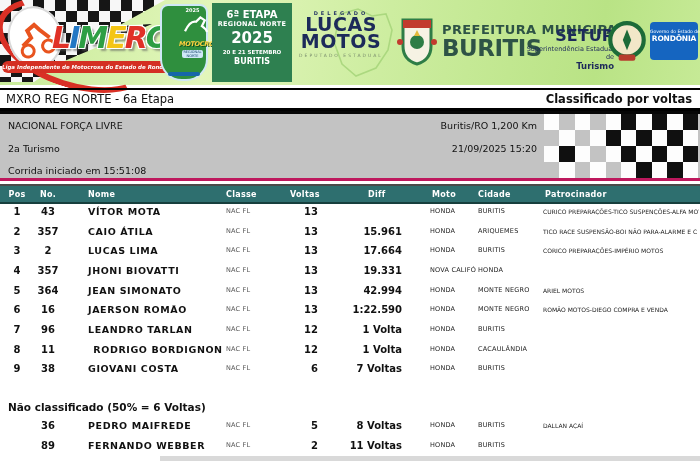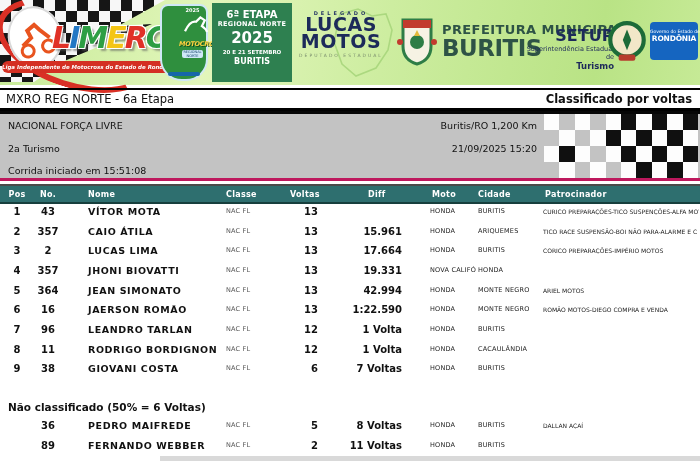--- a/index.html
+++ b/index.html
@@ -309,21 +309,21 @@
         <div class="cell cs cg" style="left: 226px; width: 50px; text-align: left;">NAC FL</div>
         <div class="cell cb" style="left: 264px; width: 54px; text-align: right;">12</div>
         <div class="cell cb" style="left: 320px; width: 82px; text-align: right;">1 Volta</div>
         <div class="cell cs clip" style="left: 430px; width: 46px; text-align: left;">HONDA</div>
         <div class="cell cs" style="left: 478px; width: 64px; text-align: left;">BURITIS</div>
         <div class="cell ct clip" style="left: 543px; width: 156px; text-align: left;"></div>
       </div>
       <div class="row">
         <div class="cell cb" style="left: 6px; width: 22px; text-align: center;">8</div>
         <div class="cell cb" style="left: 30px; width: 36px; text-align: center;">11</div>
-        <div class="cell cn" style="left: 88px; width: 140px; text-align: left;">RODRIGO BORDIGNON</div>
+        <div class="cell cn" style="left: 88px; width: 140px; text-align: center;">RODRIGO BORDIGNON</div>
         <div class="cell cs cg" style="left: 226px; width: 50px; text-align: left;">NAC FL</div>
         <div class="cell cb" style="left: 264px; width: 54px; text-align: right;">12</div>
         <div class="cell cb" style="left: 320px; width: 82px; text-align: right;">1 Volta</div>
         <div class="cell cs clip" style="left: 430px; width: 46px; text-align: left;">HONDA</div>
         <div class="cell cs" style="left: 478px; width: 64px; text-align: left;">CACAULÂNDIA</div>
         <div class="cell ct clip" style="left: 543px; width: 156px; text-align: left;"></div>
       </div>
       <div class="row">
         <div class="cell cb" style="left: 6px; width: 22px; text-align: center;">9</div>
         <div class="cell cb" style="left: 30px; width: 36px; text-align: center;">38</div>

